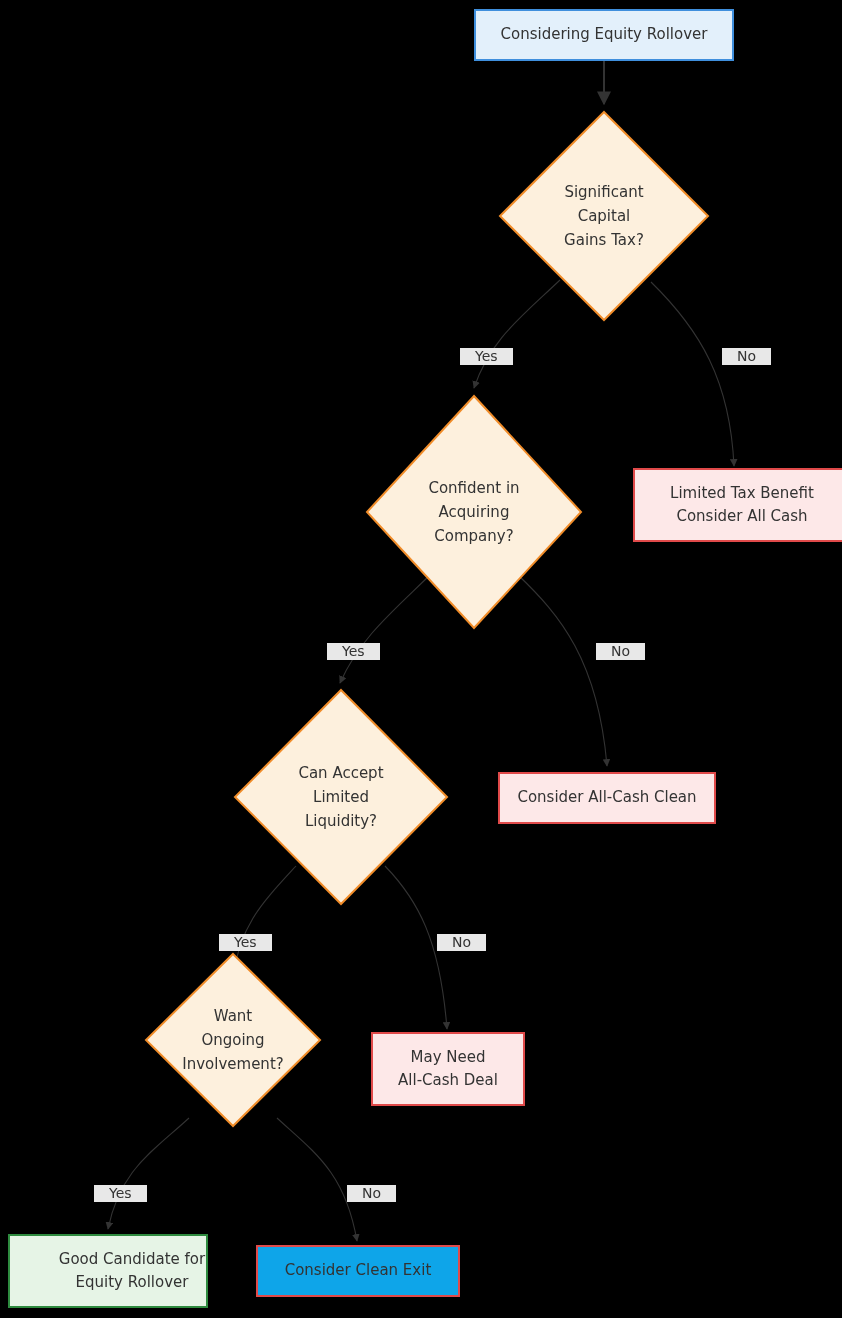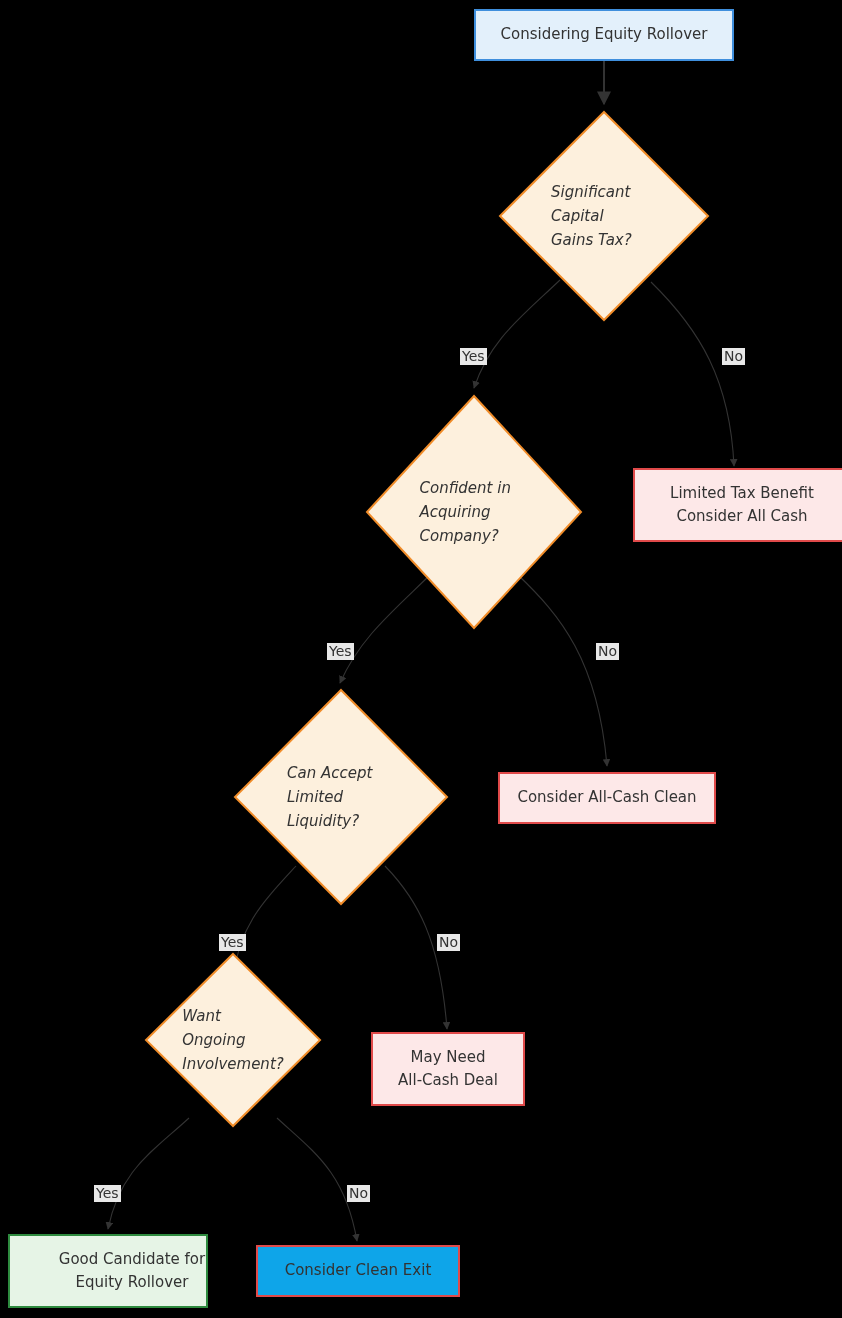--- a/index.html
+++ b/index.html
@@ -54,35 +54,35 @@
     position: absolute;
     left: 0; top: 0;
     width: 100%;
     height: 100%;
   }
   .diamond .dlabel {
     position: absolute;
     left: 50%;
     top: 50%;
     transform: translate(-50%, -50%);
+    text-align: center;
     color: #333333;
     font-size: 15px;
     line-height: 1.6;
     white-space: pre-line;
     pointer-events: none;
-    font-style: italic;
   }
 
   .edge-label {
     position: absolute;
     background: #e8e8e8;
     color: #333333;
     font-size: 14px;
     line-height: 1.1;
-    padding: 1px 2px;
+    padding: 1px 15px;
     white-space: nowrap;
   }
 </style>
 </head>
 <body>
 
 <div id="canvas">
 
   <svg class="edge-layer" viewBox="0 0 842 1318">
     <defs>

